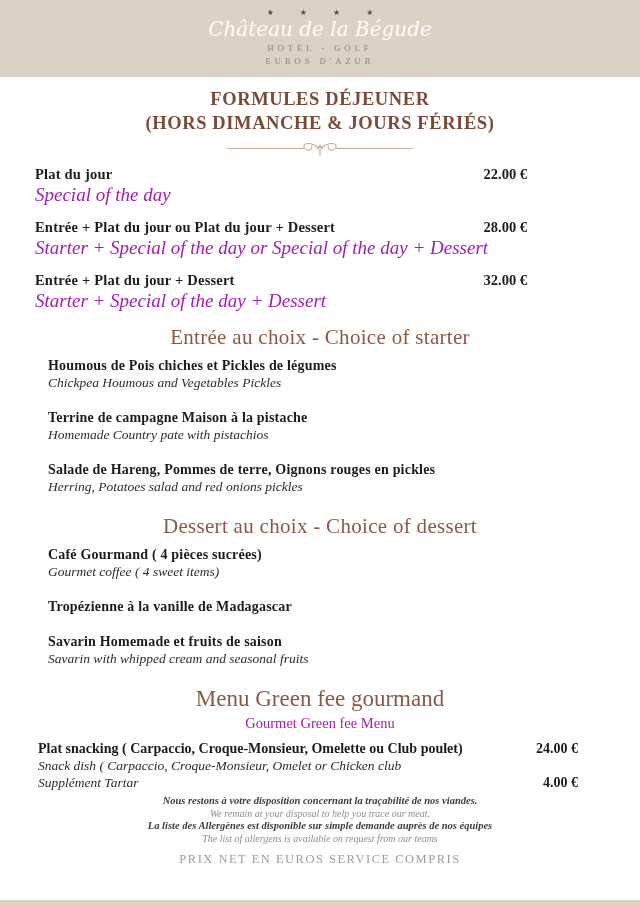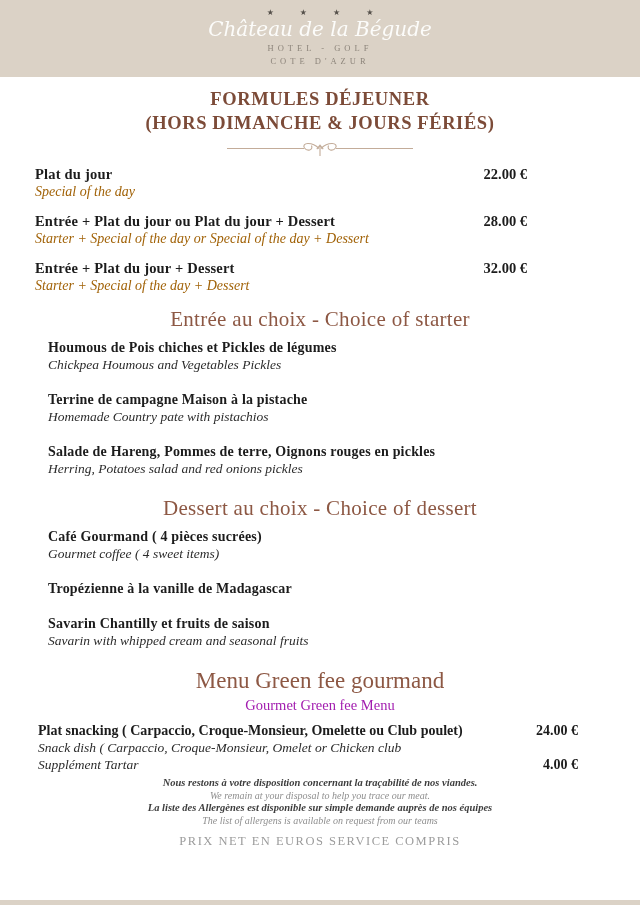--- a/index.html
+++ b/index.html
@@ -57,21 +57,21 @@
   }
 
   .divider-wrap { text-align:center; margin-top:5px; height:18px; }
 
   
   .formulas { margin:8px 113px 0 35px; }
   .formula { margin-bottom:13px; }
   .formula-row { display:flex; justify-content:space-between; align-items:baseline; }
   .fr-line { font-weight:bold; font-size:14.5px; letter-spacing:0.2px; }
   .price { font-weight:bold; font-size:14.5px; white-space:nowrap; }
-  .en-line { font-style:italic; font-size:14px; color:#a16207; margin-top:1px; }
+  .en-line { font-style:italic; font-size:19px; color:#a21caf; margin-top:1px; }
 
   
   .section-heading {
     text-align:center;
     color:#8d5844;
     font-size:21px;
     letter-spacing:0.3px;
     font-weight:400;
   }
   .heading-starter { margin-top:10px; }
@@ -124,21 +124,21 @@
     background:#dbd2c6;
   }
 </style>
 </head>
 <body>
 
 <div class="header">
   <div class="stars">★ ★ ★ ★</div>
   <div class="brand-script">Château de la Bégude</div>
   <div class="brand-sub">HOTEL - GOLF</div>
-  <div class="brand-sub">COTE D'AZUR</div>
+  <div class="brand-sub">EUROS D'AZUR</div>
 </div>
 
 <div class="page-title">
   <div>FORMULES DÉJEUNER</div>
   <div>(HORS DIMANCHE &amp; JOURS FÉRIÉS)</div>
 </div>
 
 <div class="divider-wrap">
   <svg width="190" height="18" viewBox="0 0 190 18">
     <path d="M2 8.5 H79" stroke="#c3ac99" stroke-width="1.1" fill="none"></path>
@@ -192,21 +192,21 @@
 <div class="section-heading heading-dessert">Dessert au choix - Choice of dessert</div>
 <div class="dishes">
   <div class="dish">
     <div class="dish-fr">Café Gourmand ( 4 pièces sucrées)</div>
     <div class="dish-en">Gourmet coffee ( 4 sweet items)</div>
   </div>
   <div class="dish">
     <div class="dish-fr">Tropézienne à la vanille de Madagascar</div>
   </div>
   <div class="dish">
-    <div class="dish-fr">Savarin Chantilly et fruits de saison</div>
+    <div class="dish-fr">Savarin Homemade et fruits de saison</div>
     <div class="dish-en">Savarin with whipped cream and seasonal fruits</div>
   </div>
 </div>
 
 <div class="gf-heading">Menu Green fee gourmand</div>
 <div class="gf-sub">Gourmet Green fee Menu</div>
 
 <div class="gf-block">
   <div class="gf-row">
     <span class="gf-fr">Plat snacking ( Carpaccio, Croque-Monsieur, Omelette ou Club poulet)</span>

